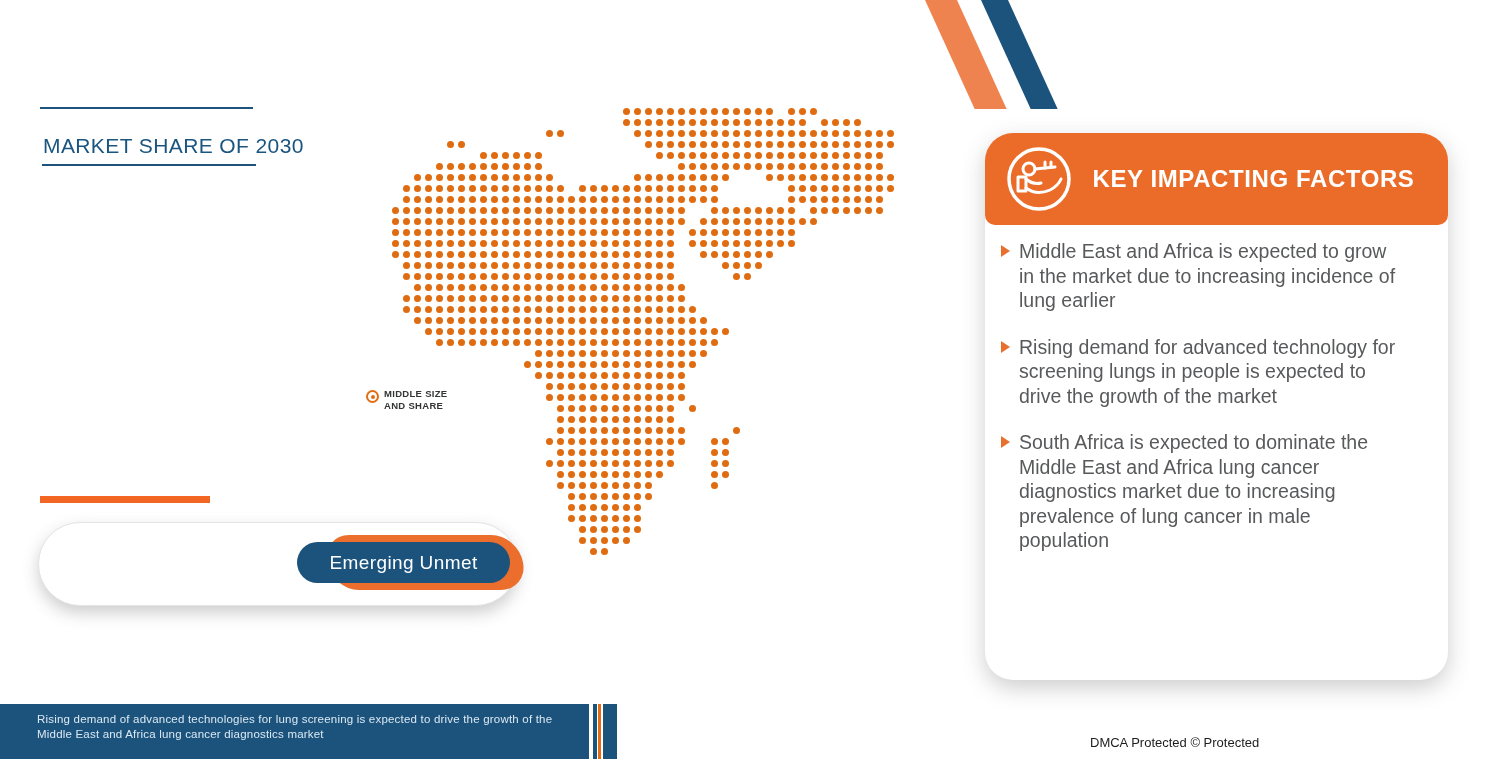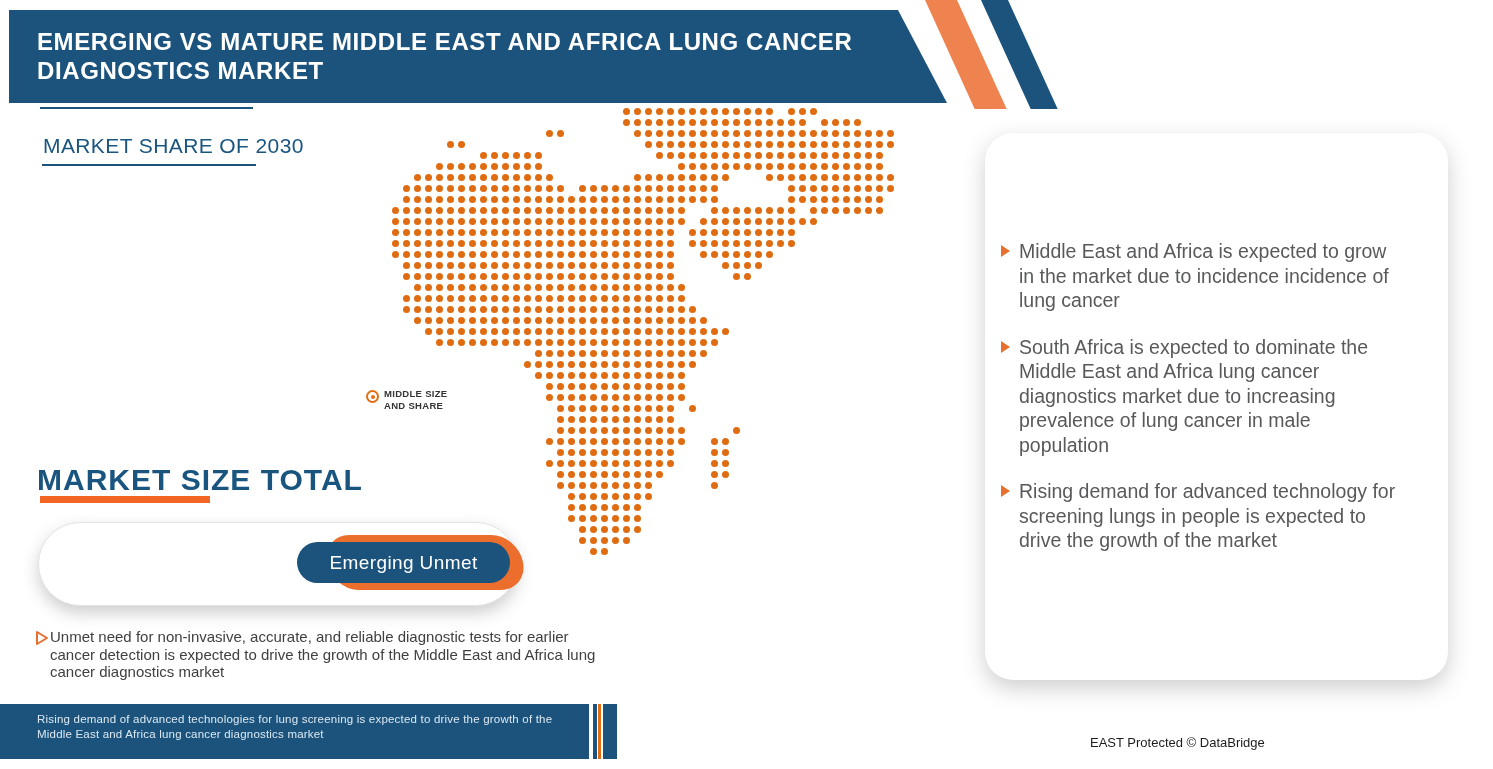--- a/index.html
+++ b/index.html
@@ -84,23 +84,20 @@
   .factor-text { font-size:19.5px; line-height:24.5px; color:#58595B; width:378px; }
 
   
   .dmca { position:absolute; left:1090px; top:735px; font-size:13px; color:#1D1D1F; }
 </style>
 </head>
 <body>
 
 <div id="stage">
 
-  <div class="header-bar">
-    <div class="header-title">EMERGING VS MATURE MIDDLE EAST AND AFRICA LUNG CANCER DIAGNOSTICS MARKET</div>
-  </div>
   <div class="stripe orange"></div>
   <div class="stripe blue"></div>
 
   <div class="ms-topline"></div>
   <div class="ms-label">MARKET SHARE OF 2030</div>
   <div class="ms-underline"></div>
 
   <div class="map-wrap">
       <div class="map-dot" style="left: 231px; top: 0px; background: rgb(224, 108, 18);"></div>
       <div class="map-dot" style="left: 242px; top: 0px; background: rgb(224, 108, 18);"></div>
@@ -966,56 +963,62 @@
       <div class="map-dot" style="left: 209px; top: 440px; background: rgb(224, 108, 18);"></div>
     </div>
   <div class="region-label">
     <div class="region-ring"></div>
     <div class="region-text">
       <div>MIDDLE SIZE</div>
       <div>AND SHARE</div>
     </div>
   </div>
 
-  <div class="size-title">MARKET SIZE TOTAL</div>
   <div class="size-underline"></div>
 
   <div class="pill-card">
     <div class="pill-wrap emerging">
       <div class="pill-accent"></div>
       <div class="pill">Emerging Unmet</div>
     </div>
   </div>
 
-  <div class="note">
-    <svg class="note-icon" width="14" height="16" viewBox="0 0 14 16">
-      <polygon points="2,2 12,8 2,14" fill="#ffffff" stroke="#E8702E" stroke-width="2" stroke-linejoin="round"></polygon>
-    </svg>
-    <div class="note-text">Unmet need for non-invasive, accurate, and reliable diagnostic tests for earlier cancer detection is expected to drive the growth of the Middle East and Africa lung cancer diagnostics market</div>
-  </div>
 
   <div class="bottom-bar">
     <div class="bottom-bar-text">Rising demand of advanced technologies for lung screening is expected to drive the growth of the Middle East and Africa lung cancer diagnostics market</div>
   </div>
   <div class="bstripe b1"></div>
   <div class="bstripe b2"></div>
   <div class="bstripe b3"></div>
 
   <div class="factors-panel">
+    <div class="factors-header">
+      <svg class="factors-icon" viewBox="0 0 68 68">
+        <circle cx="34" cy="34" r="30" fill="none" stroke="#ffffff" stroke-width="3.5"></circle>
+        <circle cx="24" cy="24" r="6" fill="none" stroke="#ffffff" stroke-width="3"></circle>
+        <line x1="30" y1="24" x2="50" y2="22" stroke="#ffffff" stroke-width="3" stroke-linecap="round"></line>
+        <line x1="40" y1="23" x2="40" y2="17" stroke="#ffffff" stroke-width="3" stroke-linecap="round"></line>
+        <line x1="46" y1="22.5" x2="46" y2="17" stroke="#ffffff" stroke-width="3" stroke-linecap="round"></line>
+        <path d="M13 32 h8 v14 h-8 z" fill="none" stroke="#ffffff" stroke-width="3" stroke-linejoin="round"></path>
+        <path d="M21 43 q11 8 24 2 q8 -4 11 -11" fill="none" stroke="#ffffff" stroke-width="3" stroke-linecap="round"></path>
+        <path d="M21 34 q7 6 15 4" fill="none" stroke="#ffffff" stroke-width="3" stroke-linecap="round"></path>
+      </svg>
+      <div class="factors-title">KEY IMPACTING FACTORS</div>
+    </div>
     <div class="factors-list">
       <div class="factor-item">
         <div class="factor-bullet"></div>
-        <div class="factor-text">Middle East and Africa is expected to grow in the market due to incidence incidence of lung cancer</div>
+        <div class="factor-text">Middle East and Africa is expected to grow in the market due to increasing incidence of lung earlier</div>
+      </div>
+      <div class="factor-item">
+        <div class="factor-bullet"></div>
+        <div class="factor-text">Rising demand for advanced technology for screening lungs in people is expected to drive the growth of the market</div>
       </div>
       <div class="factor-item">
         <div class="factor-bullet"></div>
         <div class="factor-text">South Africa is expected to dominate the Middle East and Africa lung cancer diagnostics market due to increasing prevalence of lung cancer in male population</div>
       </div>
-      <div class="factor-item">
-        <div class="factor-bullet"></div>
-        <div class="factor-text">Rising demand for advanced technology for screening lungs in people is expected to drive the growth of the market</div>
-      </div>
     </div>
   </div>
 
-  <div class="dmca">EAST Protected © DataBridge</div>
+  <div class="dmca">DMCA Protected © Protected</div>
 
 </div>
 
 </body></html>

